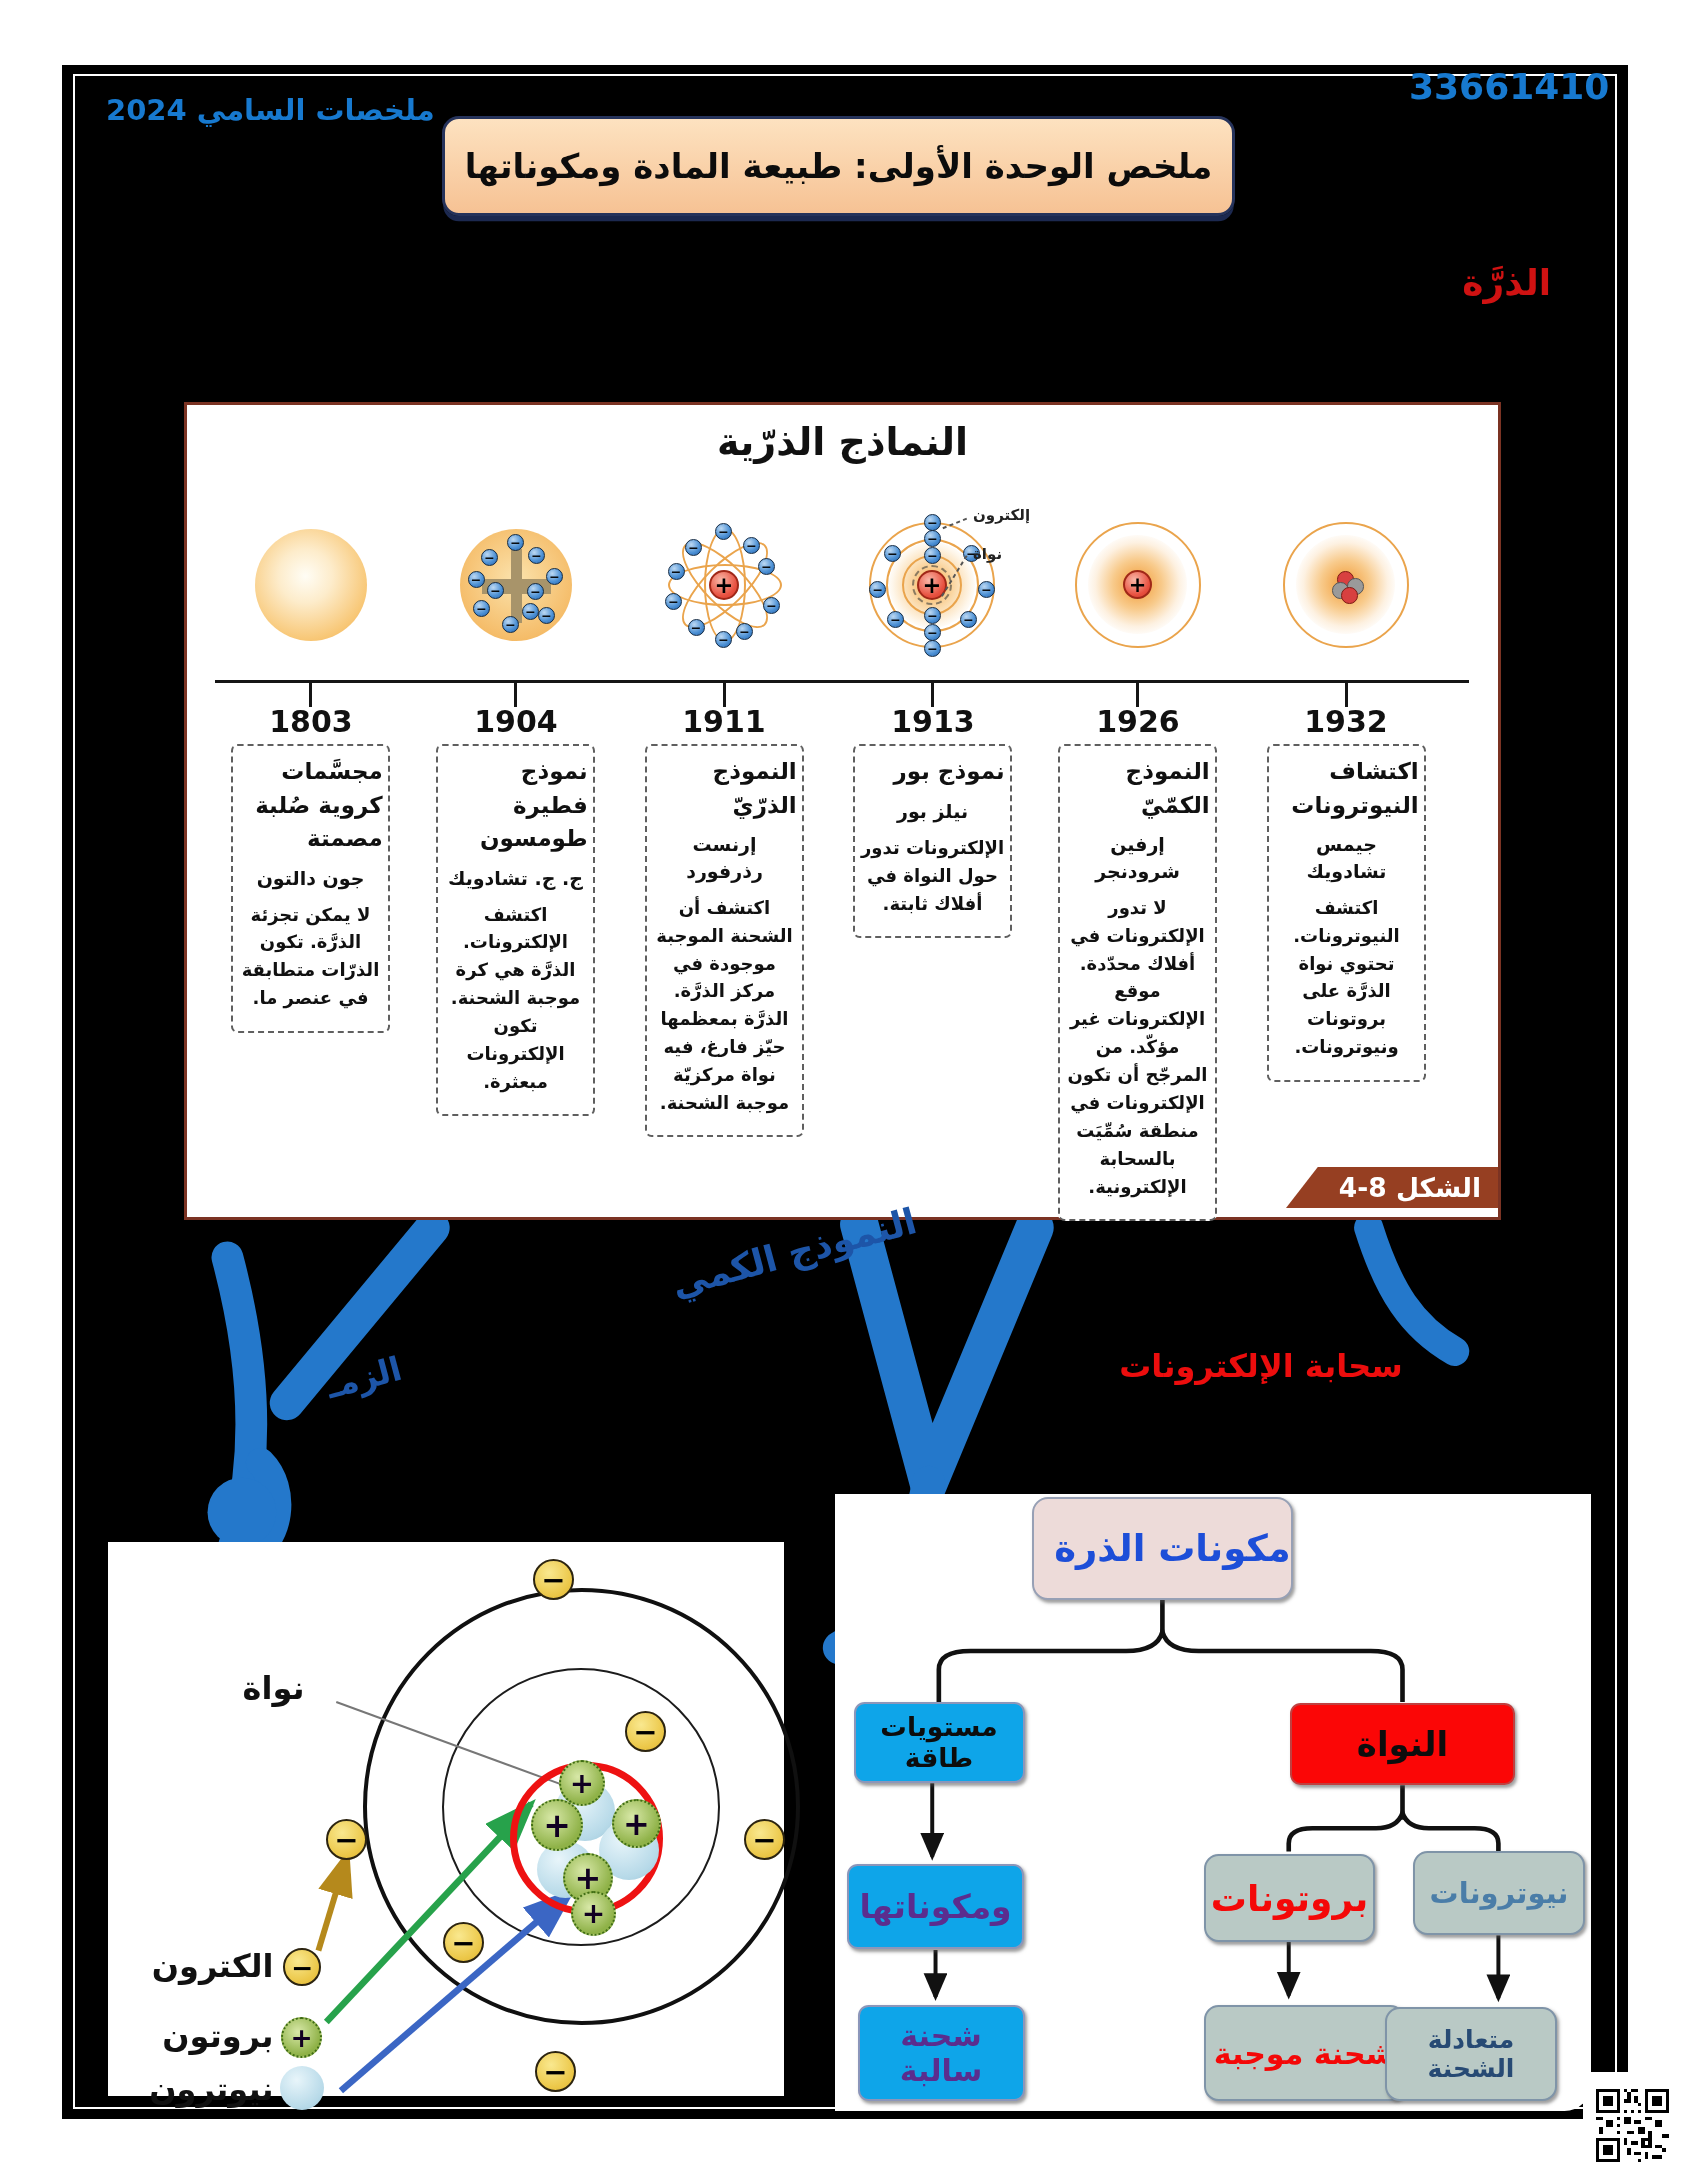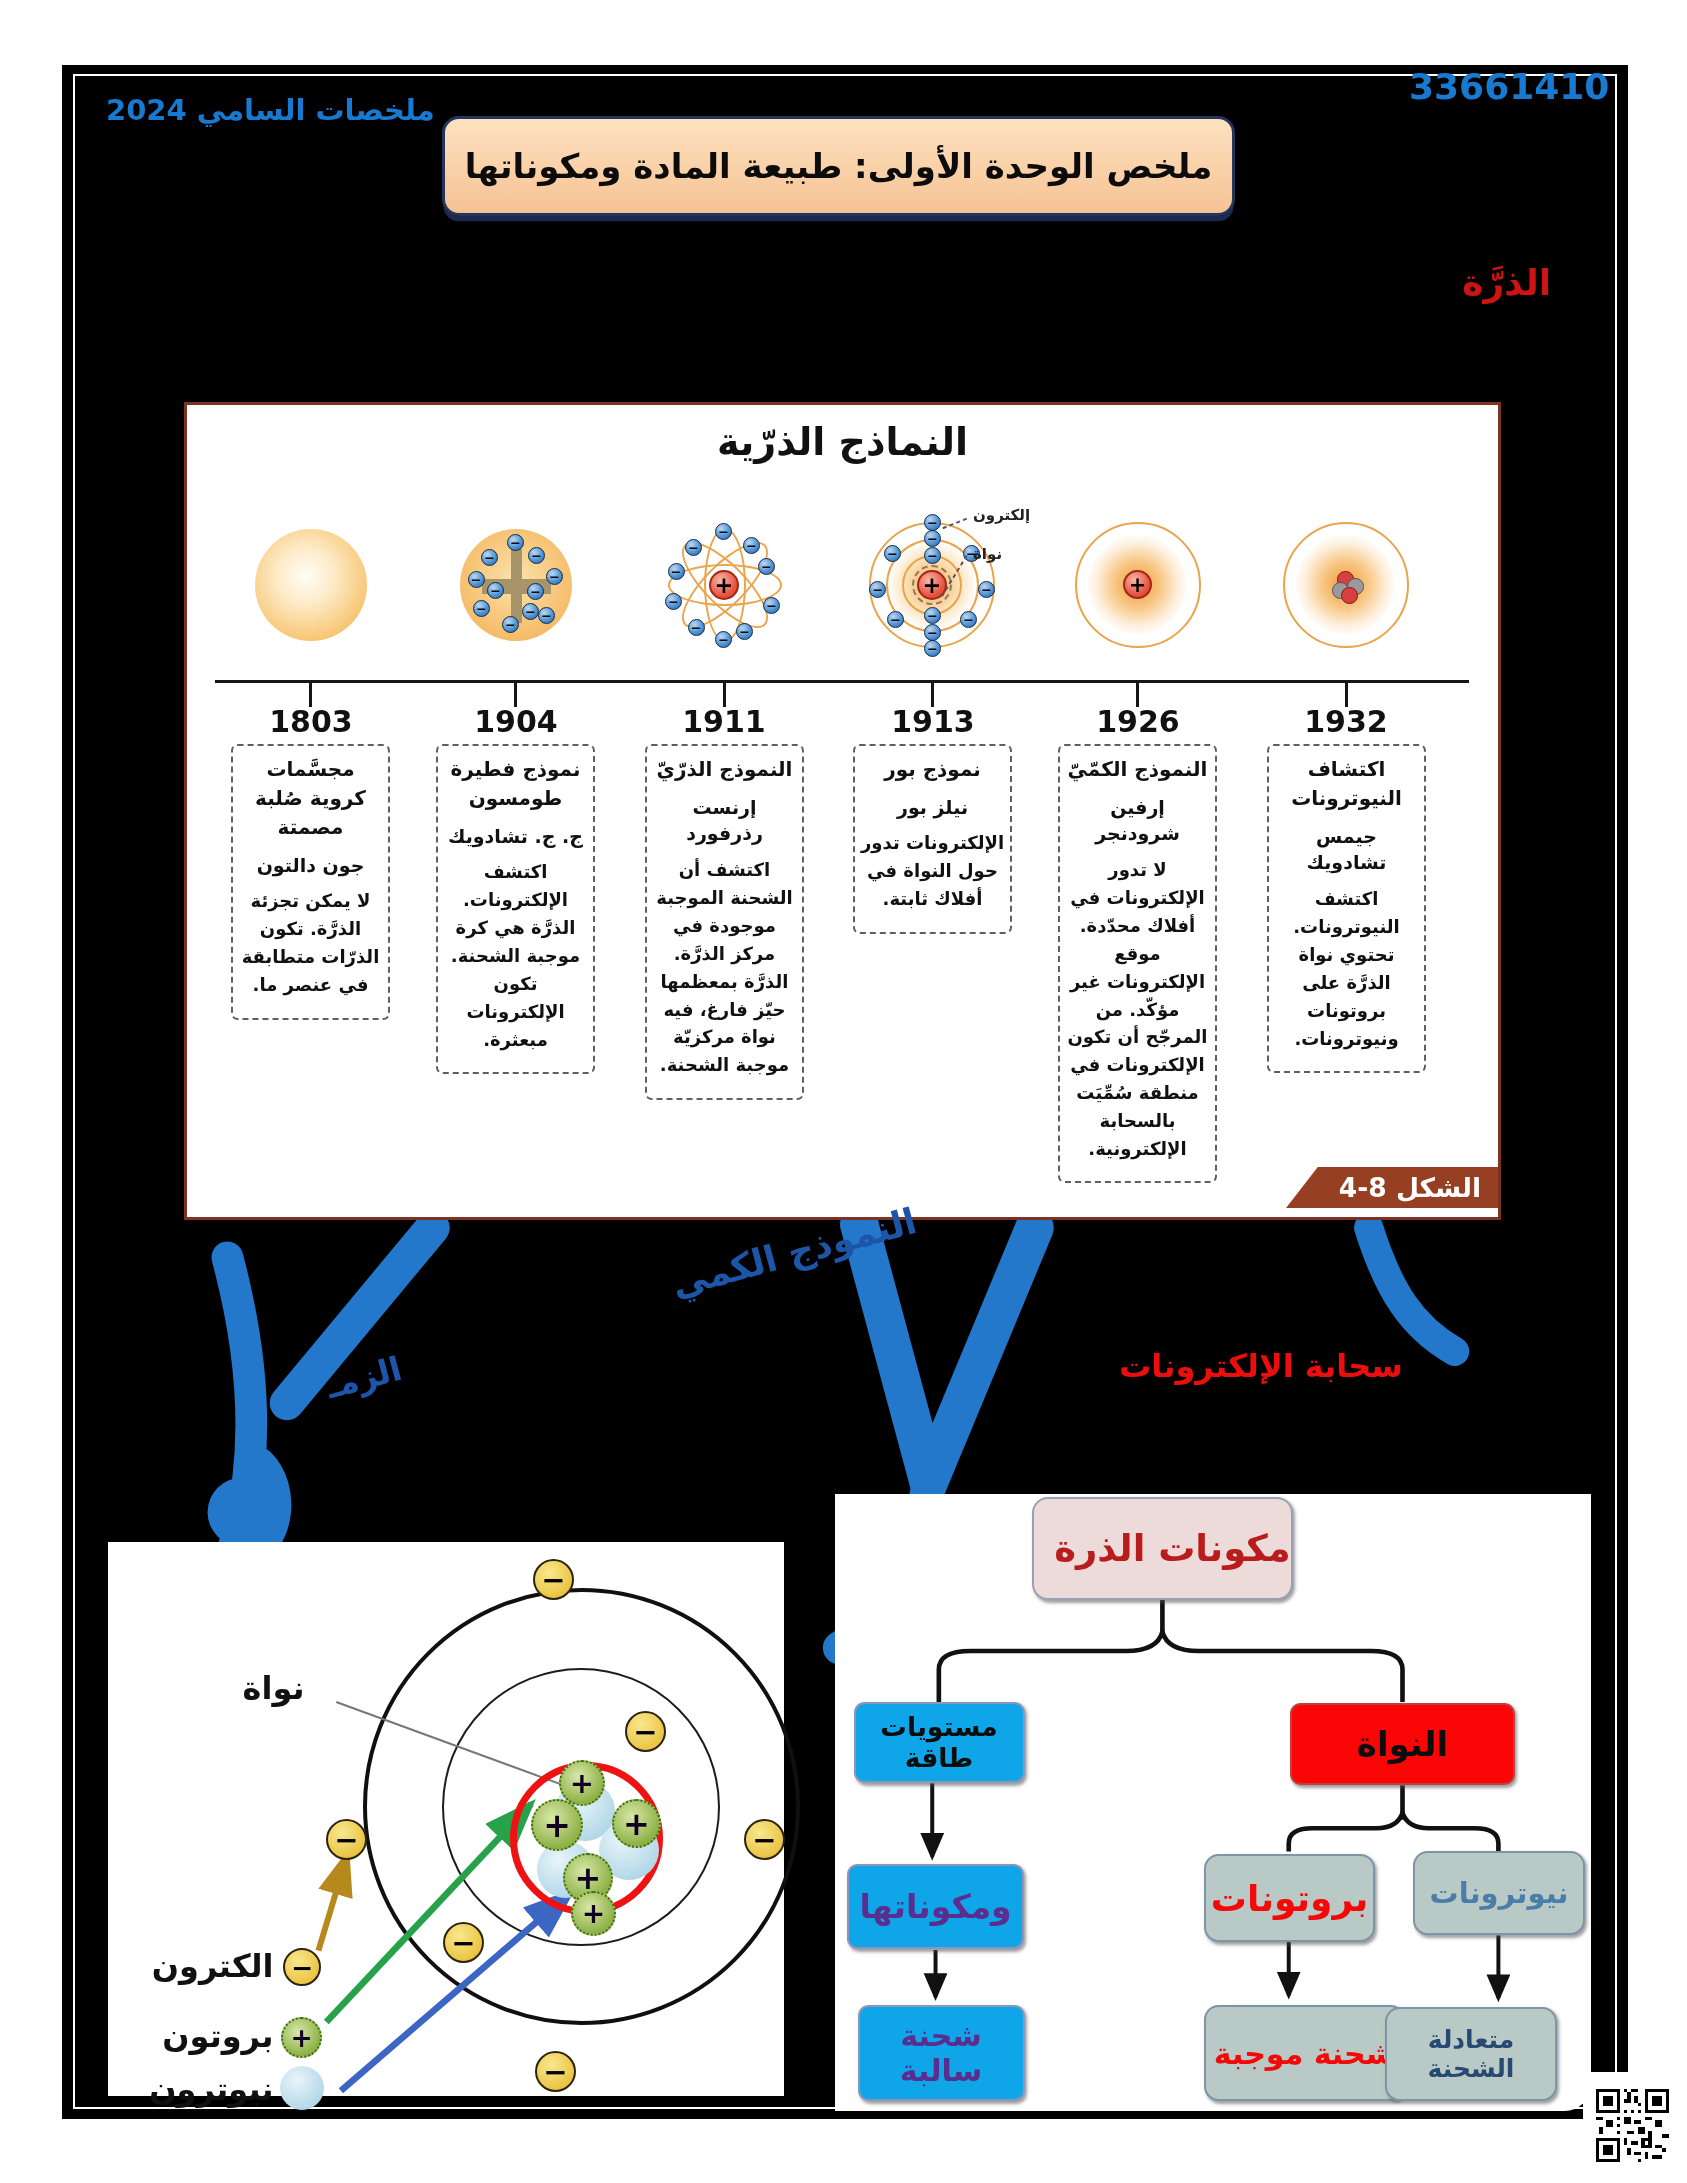--- a/index.html
+++ b/index.html
@@ -20,21 +20,21 @@
   .section-heading{right:136px;top:262px;font-size:36px;font-weight:bold;color:#cf1212;}
   
   #fig{left:184px;top:402px;width:1317px;height:818px;background:#fff;border:3.3px solid #7b3323;box-sizing:border-box;}
   .fig-title{left:0;top:14.6px;width:100%;text-align:center;font-size:38px;font-weight:bold;color:#111;}
   .tl-line{left:28px;top:275px;width:1254px;height:3.3px;background:#151515;}
   .tick{width:2.6px;height:24px;top:278px;background:#151515;}
   .year{top:299px;width:106px;text-align:center;font-size:30px;font-weight:bold;color:#111;}
   .model-box{width:159px;top:339px;border:2px dashed #5f5f5f;border-radius:6.6px;background:#fff;
              box-sizing:border-box;padding:9.3px 5.3px;text-align:center;color:#111;}
   .model-box p{margin:0 0 9.3px 0;font-weight:bold;}
-  .m-title{font-size:20px;line-height:1.45;}
+  .m-title{font-size:23px;line-height:1.45;text-align:right;}
   .m-name{font-size:19px;line-height:1.4;}
   .m-desc{font-size:18px;line-height:1.55;}
   .caption-bar{right:0;top:762px;width:212px;height:41px;background:#963f22;
                clip-path:polygon(0 100%,15% 0,100% 0,100% 100%);
                display:flex;align-items:center;justify-content:flex-end;padding-right:17px;box-sizing:border-box;}
   .caption-text{color:#fff;font-size:26.5px;font-weight:bold;}
   
   .atom{width:126px;height:126px;top:117px;}
   .ball{left:0;top:0;width:100%;height:100%;border-radius:50%;}
   .a1803{background:radial-gradient(circle at 45% 42%,#fffdf5 0%,#fdeccb 30%,#f8c878 70%,#f0a944 100%);}
@@ -67,21 +67,21 @@
           color:#102;display:flex;align-items:center;justify-content:center;font-weight:bold;box-sizing:border-box;}
   .neutron{border-radius:50%;background:radial-gradient(circle at 38% 32%,#e8f5fa,#b6d9e8 70%,#9cc4d6);box-sizing:border-box;}
   .e-yellow{position:absolute;border-radius:50%;background:radial-gradient(circle at 38% 32%,#f9e88f,#ecc84a 65%,#e0b52e);
             border:2.6px solid #2c2410;color:#000;font-weight:bold;display:flex;align-items:center;justify-content:center;box-sizing:border-box;}
   .legend-label{font-size:32px;font-weight:bold;color:#111;text-align:right;}
   .nucleus-label{font-size:32px;font-weight:bold;color:#111;}
   
   #cmap{left:835px;top:1494px;width:756px;height:617px;background:#fff;border-radius:0 0 26.5px 0;}
   .cbox{box-sizing:border-box;display:flex;align-items:center;justify-content:center;text-align:center;
         border-radius:10.6px;box-shadow:2px 2.6px 3.3px rgba(80,80,80,.55);}
-  .root-box{background:#eddbd9;border:2.6px solid #97a0b5;border-radius:16px;font-size:37px;font-weight:bold;color:#b91c1c;padding-left:20px;}
+  .root-box{background:#eddbd9;border:2.6px solid #97a0b5;border-radius:16px;font-size:37px;font-weight:bold;color:#1d4ed8;padding-left:20px;}
   .ybox{background:#0ea5e9;border:2px solid #8c96ba;}
   .gbox{background:#b9c9c5;border:2px solid #7f94a8;border-radius:14.6px;}
   .t-black{color:#0d0d0d;font-weight:bold;}
   .t-purple{color:#5b2d8e;font-weight:bold;}
   .t-red{color:#f40808;font-weight:bold;}
   .t-steel{color:#4a7da8;font-weight:bold;}
   .t-navy{color:#274a74;font-weight:bold;}
   svg{display:block;}
 </style>
 </head>

